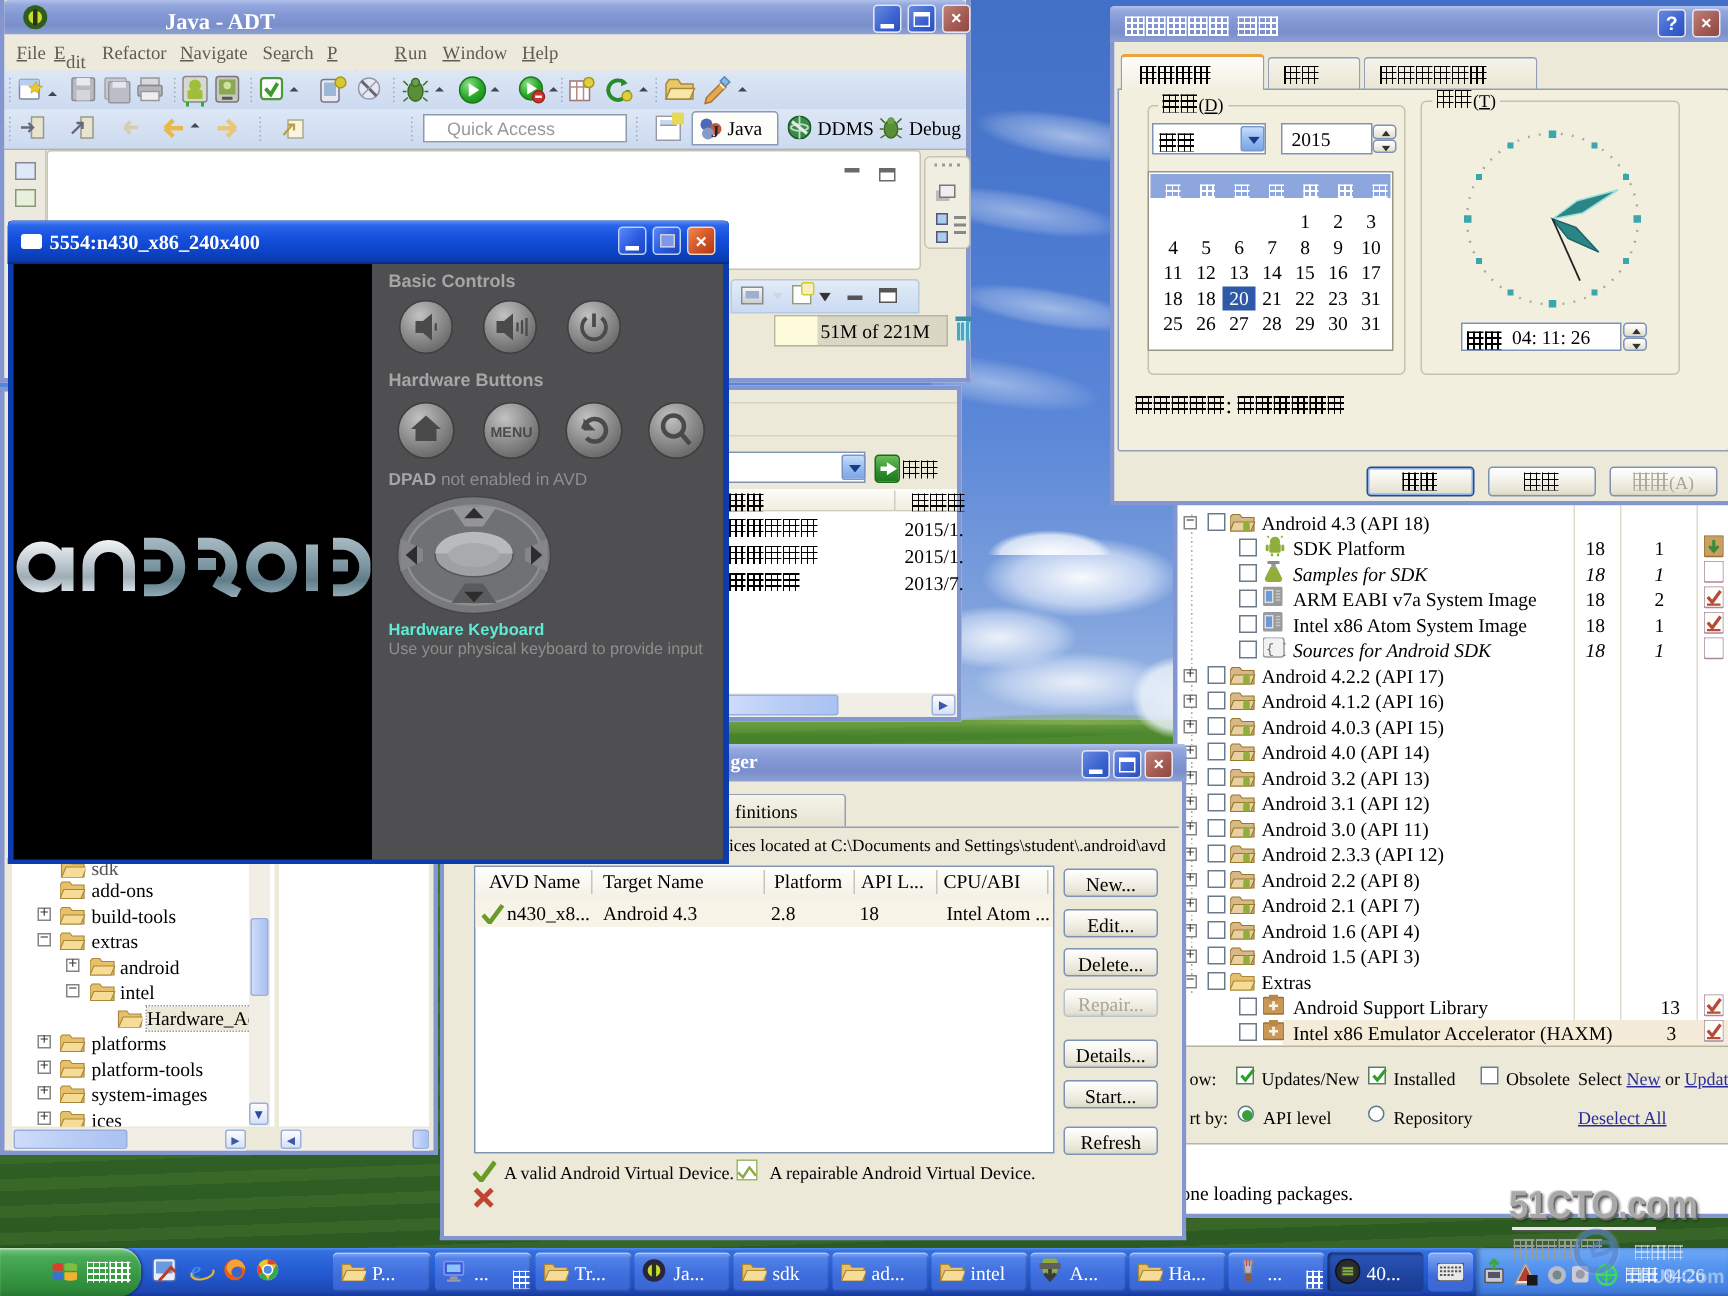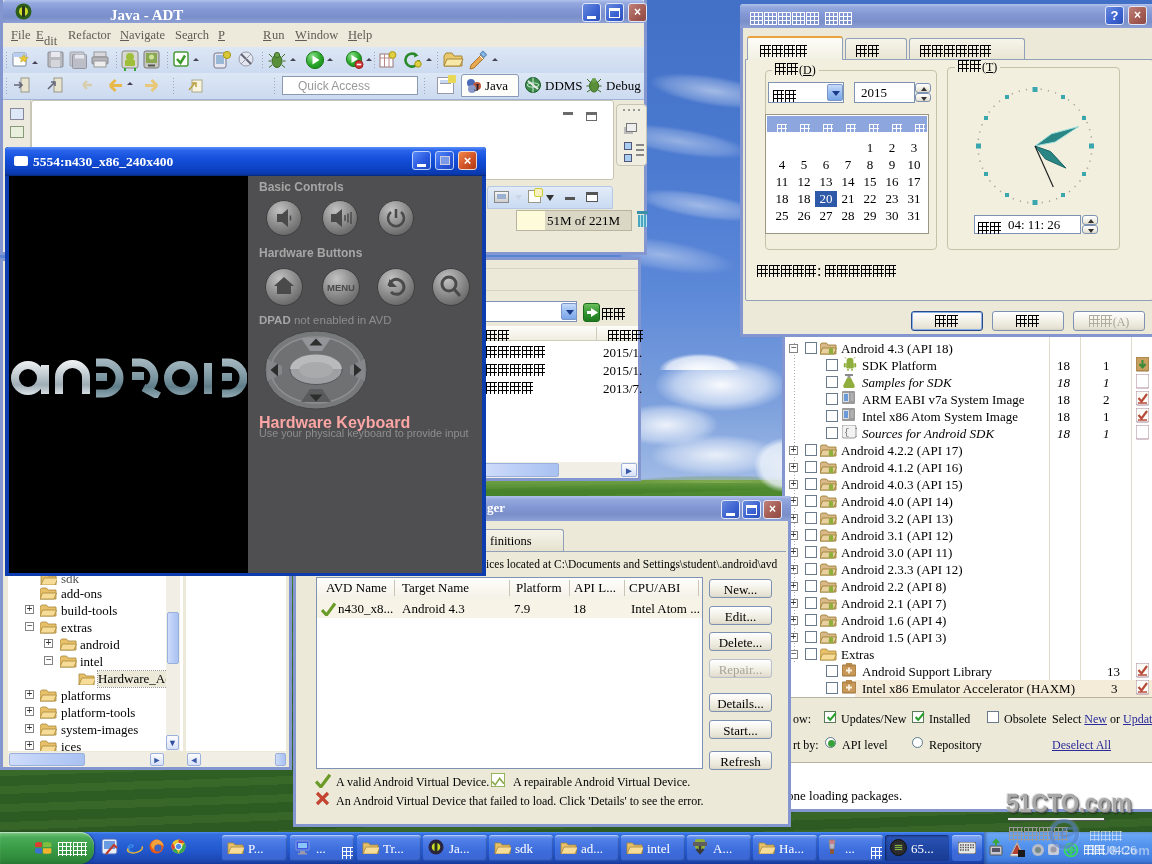--- a/index.html
+++ b/index.html
@@ -662,21 +662,21 @@
         <div class="ab" style="left:252px;top:2px;width:1px;height:16px;background:#c8c5b5"></div>
         <div class="ab" style="left:307px;top:2px;width:1px;height:16px;background:#c8c5b5"></div>
         <div class="ab" style="left:381px;top:2px;width:1px;height:16px;background:#c8c5b5"></div>
    </div>
    <div class="ab" style="left:0;top:21px;width:385px;height:19px;background:#f7f3e7;font-size:13px">
      <svg class="ab" style="left:4px;top:3px" width="15" height="14" viewBox="0 0 15 14">
           <path d="M1 8l4.5 5L14 1.5" stroke="#6a9a28" stroke-width="3" fill="none"></path>
         </svg>
      <span class="ab" style="left:21px;top:2px">n430_x8...</span>
         <span class="ab" style="left:85px;top:2px">Android 4.3</span>
-        <span class="ab" style="left:197px;top:2px">7.9</span>
+        <span class="ab" style="left:197px;top:2px">2.8</span>
         <span class="ab" style="left:256px;top:2px">18</span>
         <span class="ab" style="left:314px;top:2px">Intel Atom ...</span>
    </div>
  </div>
 
  <div class="xpbtn" style="left:413px;top:83px;width:63px;height:19px;padding-top:2px;font-size:13px">New...</div>
  <div class="xpbtn" style="left:413px;top:110px;width:63px;height:19px;padding-top:2px;font-size:13px">Edit...</div>
  <div class="xpbtn" style="left:413px;top:136px;width:63px;height:19px;padding-top:2px;font-size:13px">Delete...</div>
  <div class="xpbtn" style="left:413px;top:163px;width:63px;height:19px;padding-top:2px;font-size:13px;color:#a8a49a;border-color:#b8c0cc">Repair...</div>
  <div class="xpbtn" style="left:413px;top:197px;width:63px;height:19px;padding-top:2px;font-size:13px">Details...</div>
@@ -688,21 +688,20 @@
     </svg>
  <span class="ab" style="left:40px;top:279px;font-size:12px">A valid Android Virtual Device.</span>
  <svg class="ab" style="left:195px;top:277px" width="14" height="14" viewBox="0 0 13 13">
       <rect width="12.4" height="12.4" x=".3" y=".3" fill="#fff" stroke="#8aa848"></rect>
       <path d="M1 8l3 3 4-6 4 5" stroke="#8aa848" stroke-width="1.5" fill="none"></path>
     </svg>
  <span class="ab" style="left:217px;top:279px;font-size:12px">A repairable Android Virtual Device.</span>
  <svg class="ab" style="left:19px;top:295px" width="15" height="15" viewBox="0 0 15 15">
       <path d="M2 2l11 11M13 2L2 13" stroke="#c44432" stroke-width="3.2"></path>
     </svg>
- <span class="ab" style="left:40px;top:298px;font-size:12px">An Android Virtual Device that failed to load. Click 'Details' to see the error.</span>
 </div>
 <div class="ab" style="left:740px;top:4px;width:417px;height:333px;background:#ece9d8;border:3px solid #8496cf;border-top:none;border-radius:3px 3px 0 0">
  <div class="ab" style="left:-3px;top:0;width:417px;height:24px;border-radius:3px 3px 0 0;background:linear-gradient(180deg,#b0c1ea 0%,#94a8de 14%,#8297d3 45%,#7a8fca 75%,#8ea1d6 100%)">
   <span class="ab" style="left:10px;top:5px;color:#fff"><span class="g s13" style="color:#fff"></span><span class="g s13" style="color:#fff"></span><span class="g s13" style="color:#fff"></span><span class="g s13" style="color:#fff"></span><span class="g s13" style="color:#fff;margin-right:6px"></span><span class="g s13" style="color:#fff"></span><span class="g s13" style="color:#fff"></span></span>
   <div class="tbtn tmin" style="left:365px;top:2px;font-weight:bold;font-size:13px;line-height:18px">?</div>
   <div class="tbtn tcls" style="left:388px;top:2px;font-weight:bold">×</div>
  </div>
 
  <div class="ab" style="left:4px;top:32px;width:96px;height:24px;background:linear-gradient(180deg,#fdfcf8,#f2f0e2);border:1px solid #91a0b8;border-bottom:none;border-radius:3px 3px 0 0;border-top:2px solid #e8a33d;z-index:3;padding:4px 0 0 12px"><span class="g"></span><span class="g"></span><span class="g"></span><span class="g"></span></div>
  <div class="ab" style="left:102px;top:34px;width:62px;height:22px;background:linear-gradient(180deg,#f6f4ea,#e8e5d2);border:1px solid #91a0b8;border-bottom:none;border-radius:3px 3px 0 0;padding:3px 0 0 10px"><span class="g"></span><span class="g"></span></div>
@@ -914,21 +913,21 @@
      <path d="M-26 -1 a26 14.5 0 0 1 52 0 z" fill="#b9babc"></path>
      <ellipse cx="0" cy="0" rx="17" ry="8" fill="#a9aaac"></ellipse>
      <path d="M-6.5-24.5l6.5-7 6.5 7z" fill="#2d2d2d"></path>
           <path d="M-6.5 24.5l6.5 7 6.5-7z" fill="#2d2d2d"></path>
           <path d="M-38-6.5l-7.5 6.5 7.5 6.5z" fill="#2d2d2d"></path>
           <path d="M38-6.5l7.5 6.5-7.5 6.5z" fill="#2d2d2d"></path>
     </g>
    </svg>
    <span class="ab" style="left:11px;top:70px;font-size:12px;font-weight:bold;color:#a6a6a6">Hardware Buttons</span>
    <span class="ab" style="left:11px;top:138px;font-size:11.5px;color:#8e8e8e"><b style="color:#a6a6a6">DPAD</b> not enabled in AVD</span>
-   <span class="ab" style="left:11px;top:238px;font-size:16px;font-weight:bold;color:#fca5a5">Hardware Keyboard</span>
+   <span class="ab" style="left:11px;top:238px;font-size:11px;font-weight:bold;color:#5eead4">Hardware Keyboard</span>
    <span class="ab" style="left:11px;top:251px;font-size:10.8px;color:#8e8e8e">Use your physical keyboard to provide input</span>
  </div>
 </div>
 
 <div class="ab" style="left:0;top:832px;width:1152px;height:32px;background:linear-gradient(180deg,#4f8df5 0%,#3570e0 6%,#2861d6 35%,#2257cc 60%,#1c46ae 92%,#15389a 100%)">
 
   <div class="ab" style="left:0;top:0;width:94px;height:32px;border-radius:0 14px 14px 0;background:linear-gradient(180deg,#7cc884 0%,#4aab57 18%,#3a9c47 50%,#2f8a3a 85%,#277733 100%);box-shadow:inset 0 1px 1px rgba(255,255,255,.5),1px 0 2px rgba(0,0,0,.4)">
     <svg class="ab" style="left:34px;top:7px" width="19" height="18" viewBox="0 0 17 16">
       <path d="M1 3.5 Q3.5 2 7 3 L7 7.2 L1 7.2 Z" fill="#e03b2f"></path>
         <path d="M8 3.2 Q12 2 15.5 3.6 L15.5 7.2 L8 7.2 Z" fill="#7fbf3f"></path>
@@ -1030,21 +1029,21 @@
         <path d="M7 1V5M9 1v4" stroke="#d44"></path>
       </svg>
       <span><span class="g" style="color:#fff"></span>...</span>
     </div>
   <div class="tkb" style="left:885px;background:linear-gradient(180deg,#2c55b8,#1e44a0 60%,#1a3c92);box-shadow:inset 1px 1px 2px rgba(0,0,20,.5)">
       <svg style="position:absolute;left:5px;top:4px" width="17" height="17" viewBox="0 0 17 17">
         <circle cx="8.5" cy="8.5" r="8" fill="#2a2a2a" stroke="#111"></circle>
         <rect x="4" y="5" width="9" height="7" rx="1" fill="#3a3a3a"></rect>
         <path d="M5 6.5h7M5 8.5h7M5 10.5h7" stroke="#7fb53a" stroke-width="1.2"></path>
       </svg>
-      <span>65...</span>
+      <span>40...</span>
     </div>
   <div class="ab" style="left:952px;top:3px;width:30px;height:26px;border-radius:3px;background:linear-gradient(180deg,#84a9f5,#3d6cdc 60%,#3a66d2);box-shadow:inset 0 1px 0 rgba(255,255,255,.4)">
       <svg style="position:absolute;left:6px;top:7px" width="18" height="12" viewBox="0 0 18 12">
         <rect width="18" height="12" rx="2" fill="#e8e8e8" stroke="#555"></rect>
         <path d="M2 3h14M2 5.5h14M2 8h9" stroke="#555" stroke-width="1.4" stroke-dasharray="1.5 1"></path>
       </svg>
     </div>
   <div class="ab" style="left:984px;top:0;width:168px;height:32px;background:linear-gradient(180deg,#6fAAf6 0%,#5494ee 40%,#4583e4 80%,#3a70d0 100%);box-shadow:inset 2px 0 3px rgba(0,0,30,.3)">
     <svg class="ab" style="left:4px;top:6px" width="100" height="20" viewBox="0 0 100 20">
       <g transform="translate(0 2)">

